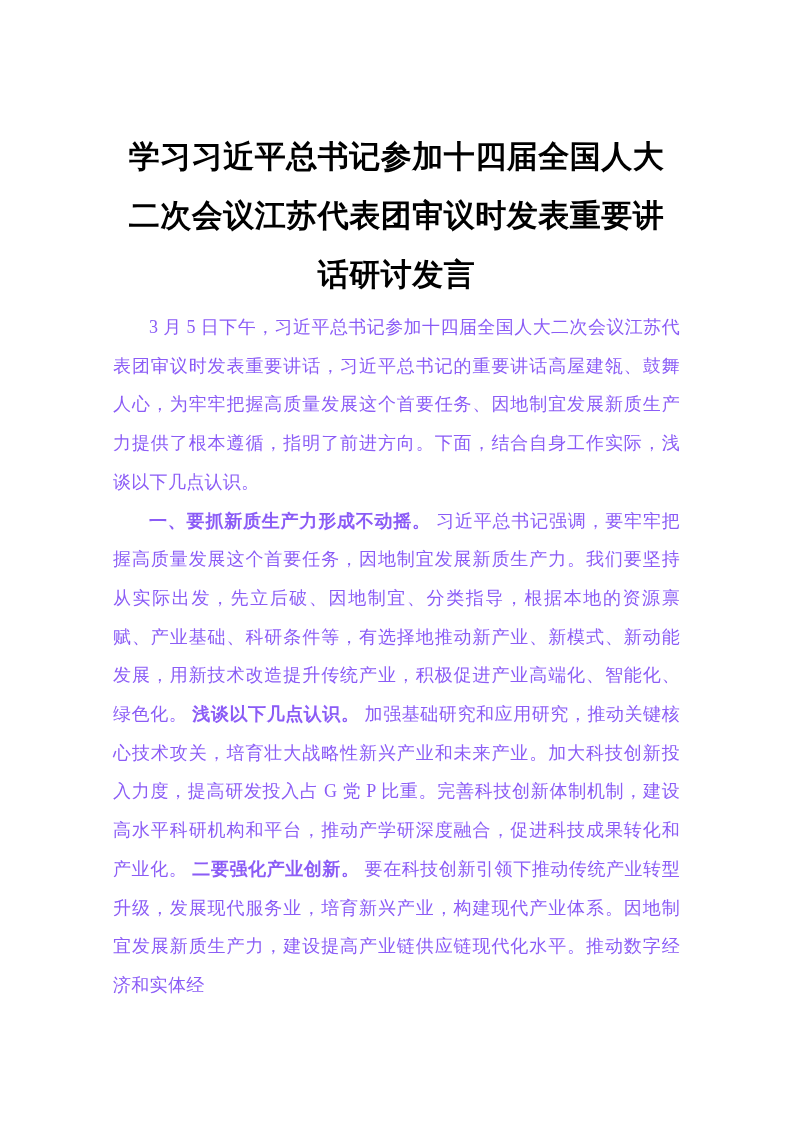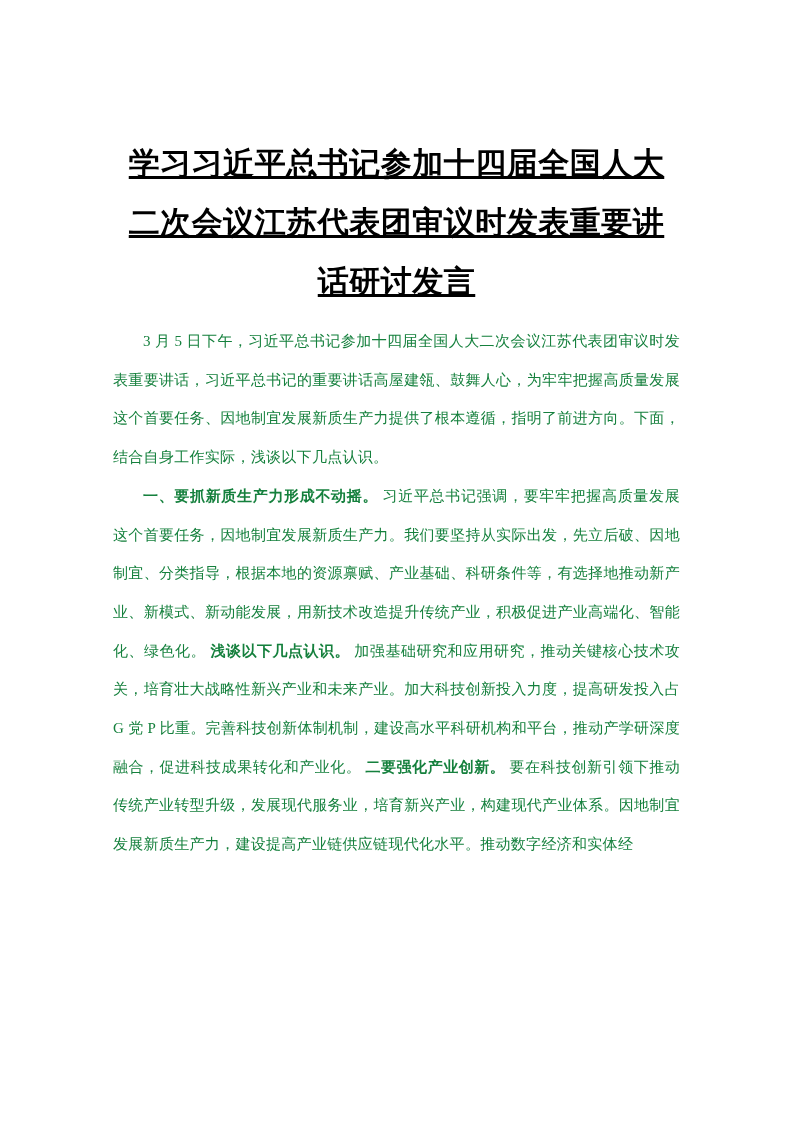--- a/index.html
+++ b/index.html
@@ -12,45 +12,44 @@
     width: 793px;
     height: 1122px;
     margin: 0 auto;
     background: #ffffff;
     box-sizing: border-box;
     padding: 123px 113px 0 113px;
     overflow: hidden;
     color: #000000;
   }
   .doc-title {
-    margin: 11px;
+    margin: 4px;
     padding: 0;
     font-family: "DejaVu Sans", sans-serif;
     font-weight: 700;
     font-size: 31px;
     line-height: 59px;
     text-align: center;
     color: #000000;
     letter-spacing: 0.5px;
-    text-decoration: underline;
   }
   .doc-body {
     margin: 0;
     padding: 0;
   }
   .doc-body p {
     margin: 0;
     padding: 0;
     font-family: "Liberation Serif", "DejaVu Serif", serif;
-    font-size: 15px;
+    font-size: 18px;
     line-height: 38.7px;
     text-align: justify;
     text-justify: inter-ideograph;
     text-indent: 2em;
-    color: #15803d;
+    color: #8b5cf6;
     letter-spacing: 0.3px;
   }
   .seg {
     font-family: "Liberation Serif", "DejaVu Serif", serif;
     font-weight: 400;
   }
   .seg.heading {
     font-family: Liberation Serif, serif;
     font-weight: 700;
   }

